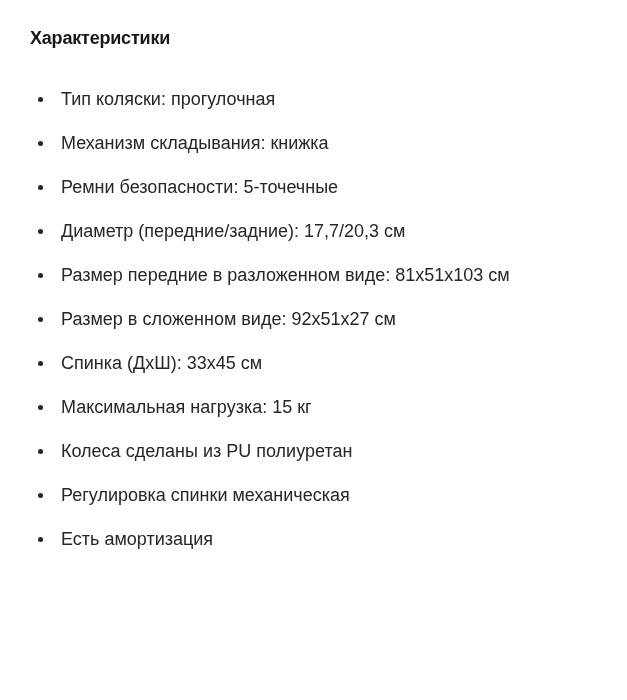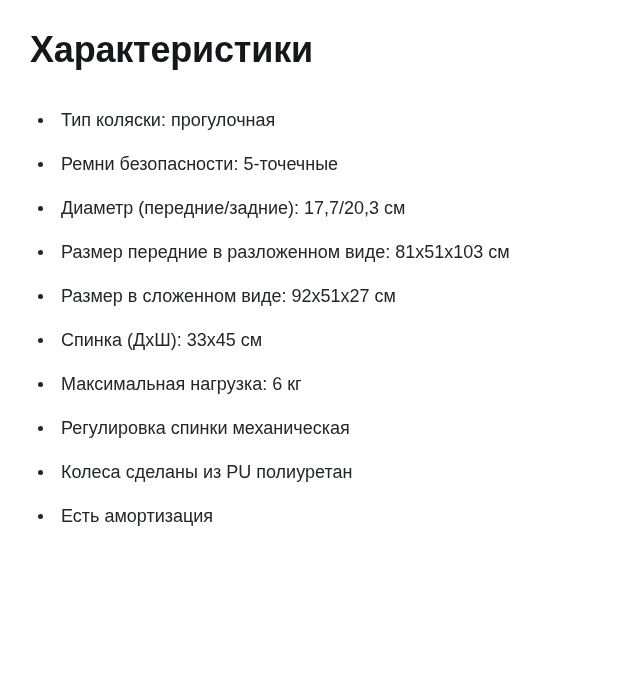--- a/index.html
+++ b/index.html
@@ -15,21 +15,21 @@
     overflow: hidden;
   }
   .page {
     width: 627px;
     height: 700px;
     box-sizing: border-box;
     padding: 28px 24px 0 30px;
     background: #ffffff;
   }
   .section-title {
-    font-size: 36px;
+    font-size: 18px;
     font-weight: bold;
     color: #15171a;
     letter-spacing: -0.2px;
     margin: 0 0 38px 0;
     line-height: 1.2;
   }
   ul.spec-list {
     list-style: none;
     margin: 0;
     padding: 0;
@@ -54,24 +54,25 @@
     background: #23262b;
   }
 </style>
 </head>
 <body>
 
 <div class="page">
   <h1 class="section-title">Характеристики</h1>
   <ul class="spec-list">
     <li>Тип коляски: прогулочная</li>
+    <li>Механизм складывания: книжка</li>
     <li>Ремни безопасности: 5-точечные</li>
     <li>Диаметр (передние/задние): 17,7/20,3 см</li>
     <li>Размер передние в разложенном виде: 81x51x103 см</li>
     <li>Размер в сложенном виде: 92x51x27 см</li>
     <li>Спинка (ДхШ): 33x45 см</li>
-    <li>Максимальная нагрузка: 6 кг</li>
+    <li>Максимальная нагрузка: 15 кг</li>
+    <li>Колеса сделаны из PU полиуретан</li>
     <li>Регулировка спинки механическая</li>
-    <li>Колеса сделаны из PU полиуретан</li>
     <li>Есть амортизация</li>
 
   </ul>
 </div>
 
 </body></html>

